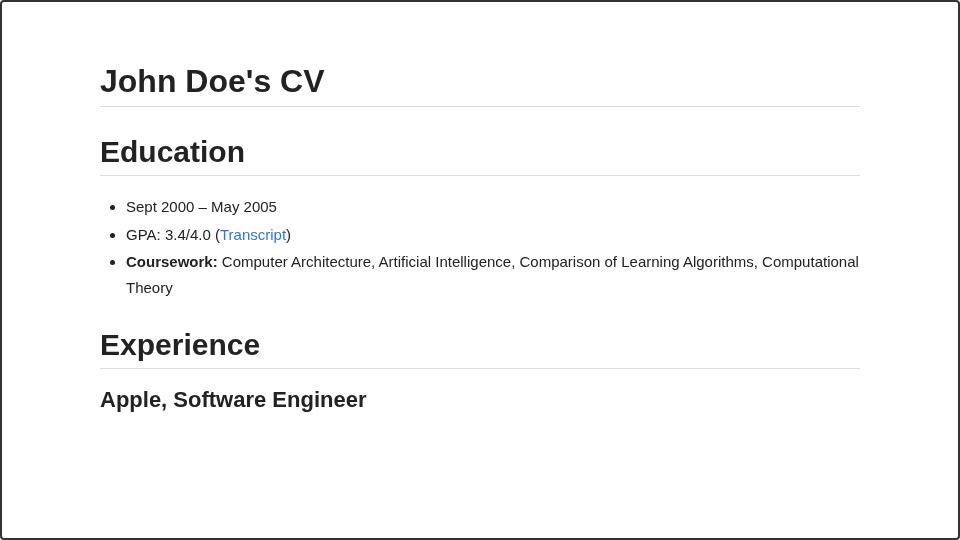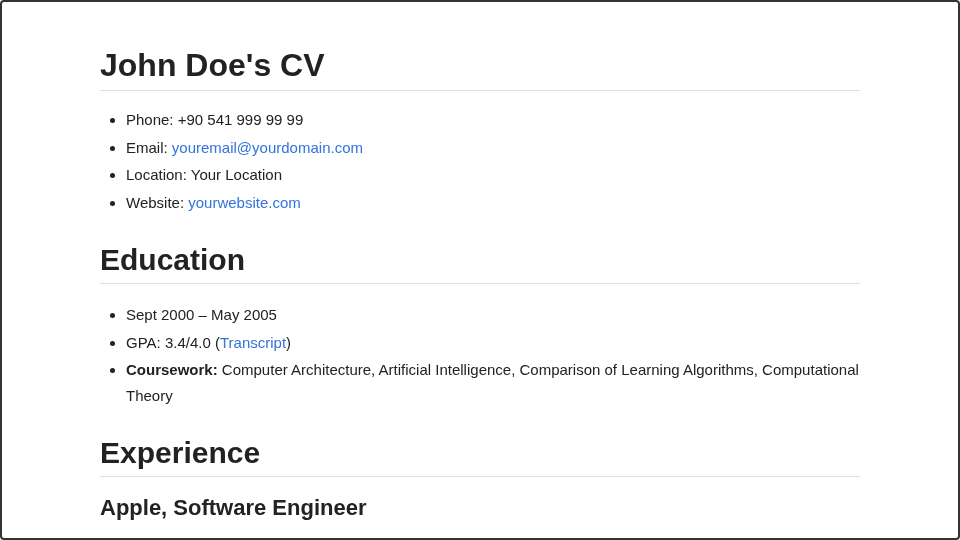--- a/index.html
+++ b/index.html
@@ -14,21 +14,21 @@
       font-family: 'Segoe UI', Tahoma, Geneva, Verdana, sans-serif;
       background: #fff;
       color: #1a1a1a;
       overflow: hidden;
       border: 2px solid #333;
       border-radius: 4px;
     }
     .scroll-container {
       height: 100%;
       overflow-y: scroll;
-      padding: 0;
+      padding: 16px;
     }
     .scroll-container::-webkit-scrollbar {
       width: 14px;
     }
     .scroll-container::-webkit-scrollbar-track {
       background: #f0f0f0;
     }
     .scroll-container::-webkit-scrollbar-thumb {
       background: #bfbfbf;
       border-radius: 7px;
@@ -83,34 +83,20 @@
     }
   </style>
 </head>
 <body>
 
 <div class="scroll-container">
   <div class="content">
 
     <h1>John Doe's CV</h1>
 
-    <ul>
-      <li>
-        <span>Phone: </span><span>+90 541 999 99 99</span>
-      </li>
-      <li>
-        <span>Email: </span><a href="#">youremail@yourdomain.com</a>
-      </li>
-      <li>
-        <span>Location: </span><span>Your Location</span>
-      </li>
-      <li>
-        <span>Website: </span><a href="#">yourwebsite.com</a>
-      </li>
-    </ul>
 
     <h2>Education</h2>
 
 
     <ul>
       <li>Sept 2000 – May 2005</li>
       <li>
         <span>GPA: 3.4/4.0 (</span><a href="#">Transcript</a><span>)</span>
       </li>
       <li>

